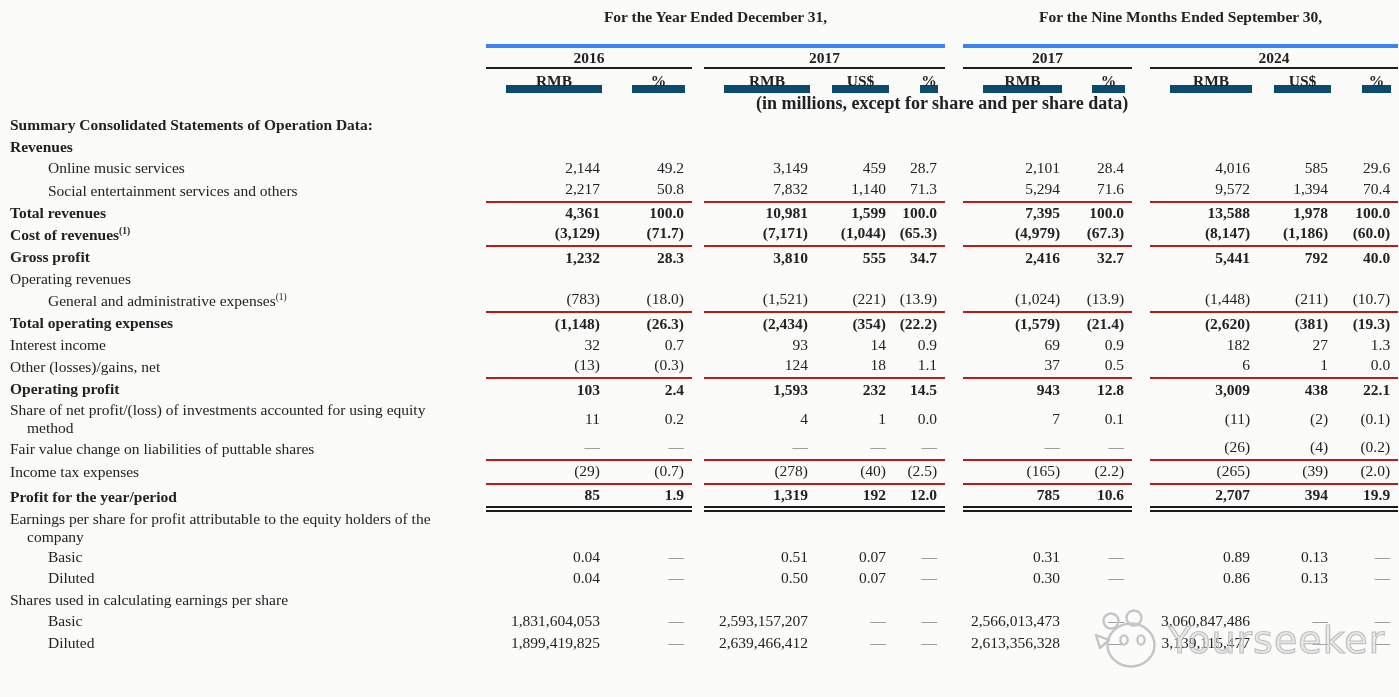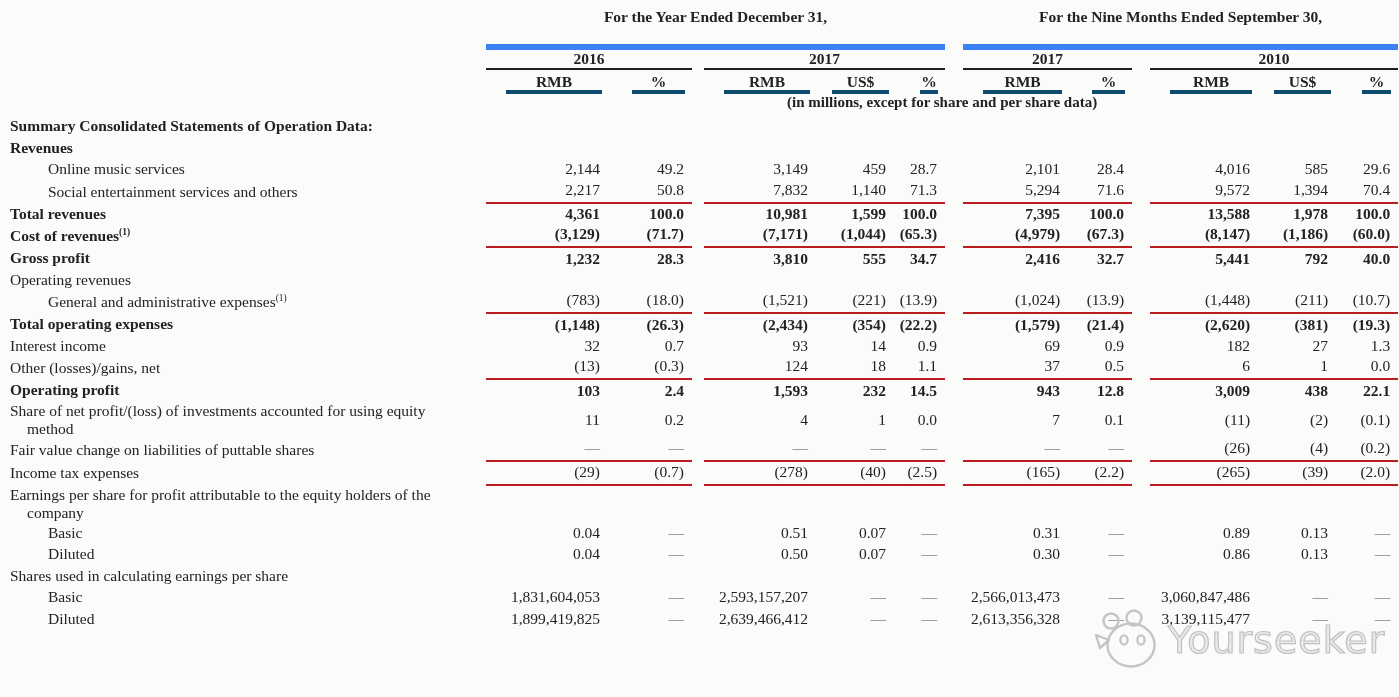--- a/index.html
+++ b/index.html
@@ -14,27 +14,27 @@
   table {
     border-collapse: collapse;
     table-layout: fixed;
     width: 1396px;
     margin: 8px 0 0 2px;
   }
   td, th { vertical-align: middle; font-size: 15.5px; }
   thead th { font-weight: bold; }
 
   
-  .grp { border-bottom: 6px solid #3b82f6; text-align: center; height: 24px; padding-bottom: 18px; }
+  .grp { border-bottom: 4px solid #3b82f6; text-align: center; height: 24px; padding-bottom: 18px; }
   .yr  { border-bottom: 2px solid #1e1e1e; text-align: center; height: 22px; }
-  .hc div { border-bottom: 4px solid #0c4a6e; text-align: center; height: 24px; line-height: 23px; font-weight: bold; }
+  .hc div { border-bottom: 8px solid #0c4a6e; text-align: center; height: 24px; line-height: 23px; font-weight: bold; }
   .hc-rmb div { margin-left: 20px; margin-right: 2px; }
   .hc-usd div { margin-left: 20px; margin-right: 3px; }
   .hc-pct div { margin-left: 28px; margin-right: 7px; }
-  .noterow td { text-align: center; font-weight: bold; font-size: 15px; height: 21px; vertical-align: top; }
+  .noterow td { text-align: center; font-weight: bold; font-size: 18px; height: 21px; vertical-align: top; }
 
   
   tbody td { height: 21.5px; padding-top: 1px; }
   .lbl { padding-left: 8px; white-space: nowrap; }
   td.ind { padding-left: 46px; }
   .wrap2 { padding-left: 17px; white-space: nowrap; font-family: Liberation Serif, serif; }
   tr.b { font-weight: bold; }
   .num { text-align: right; white-space: nowrap; }
   .rmb { padding-right: 4px; }
   .usd { padding-right: 6px; }
@@ -90,21 +90,21 @@
       <th colspan="6" class="grp">For the Nine Months Ended September 30,</th>
     </tr>
     <tr>
       <td class="lbl"></td>
       <th colspan="2" class="yr">2016</th>
       <td class="gap"></td>
       <th colspan="3" class="yr">2017</th>
       <td class="gap"></td>
       <th colspan="2" class="yr">2017</th>
       <td class="gap"></td>
-      <th colspan="3" class="yr">2010</th>
+      <th colspan="3" class="yr">2024</th>
     </tr>
     <tr>
       <td class="lbl"></td>
       <th class="hc hc-rmb">
           <div>RMB</div>
         </th>
       <th class="hc hc-pct">
           <div>%</div>
         </th>
       <td class="gap"></td>
@@ -389,20 +389,36 @@
         <td class="num rmb ru">(278)</td>
         <td class="num usd ru">(40)</td>
         <td class="num pct ru">(2.5)</td>
         <td class="gap"></td>
         <td class="num rmb ru">(165)</td>
         <td class="num pct ru">(2.2)</td>
         <td class="gap"></td>
         <td class="num rmb ru">(265)</td>
         <td class="num usd ru">(39)</td>
         <td class="num pct ru">(2.0)</td>
+      </tr>
+      <tr class="b">
+        <td class="lbl"><span>Profit for the year/period</span></td>
+        <td class="num rmb rd">85</td>
+        <td class="num pct rd">1.9</td>
+        <td class="gap"></td>
+        <td class="num rmb rd">1,319</td>
+        <td class="num usd rd">192</td>
+        <td class="num pct rd">12.0</td>
+        <td class="gap"></td>
+        <td class="num rmb rd">785</td>
+        <td class="num pct rd">10.6</td>
+        <td class="gap"></td>
+        <td class="num rmb rd">2,707</td>
+        <td class="num usd rd">394</td>
+        <td class="num pct rd">19.9</td>
       </tr>
       <tr>
         <td class="lbl"><span>Earnings per share for profit attributable to the equity holders of the</span><div class="wrap2">company</div></td>
         <td class="num rmb"></td>
         <td class="num pct"></td>
         <td class="gap"></td>
         <td class="num rmb"></td>
         <td class="num usd"></td>
         <td class="num pct"></td>
         <td class="gap"></td>

